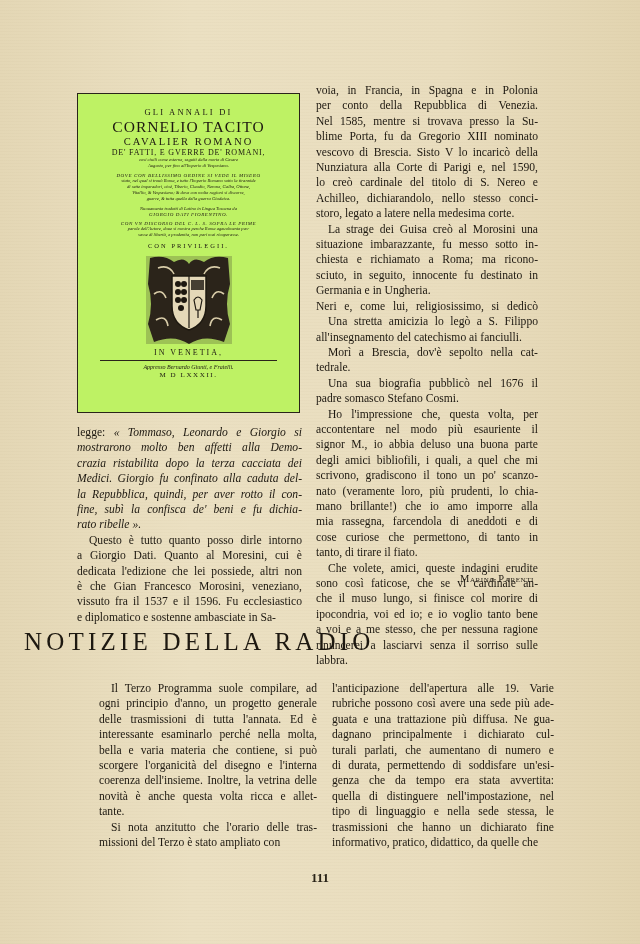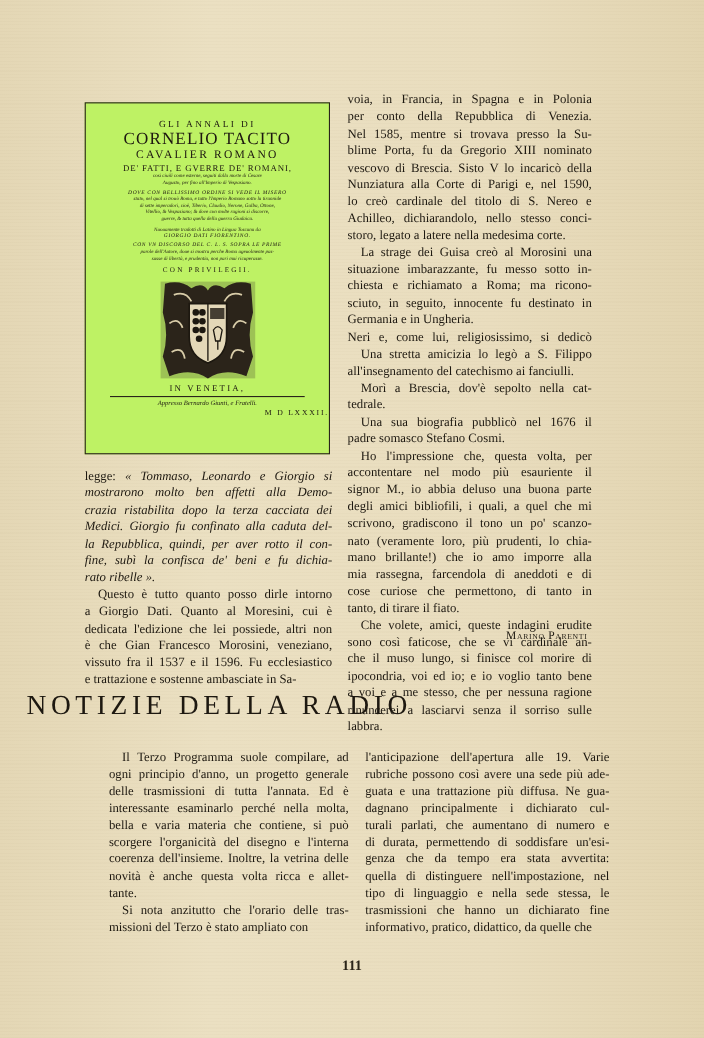--- a/index.html
+++ b/index.html
@@ -32,21 +32,21 @@
     .plate .caps-small { font-size: 5px; letter-spacing: 0.6px; font-style: italic; margin-top: 4px; }
     .plate .gap { height: 4px; }
     .plate .priv { font-size: 6.5px; letter-spacing: 2px; margin-top: 4px; }
     .plate .emblem {
       width: 90px; height: 92px; margin: 5px auto 0;
       position: relative;
     }
     .plate .venetia { font-size: 8px; letter-spacing: 2px; margin-top: 2px; }
     .plate .rule { height: 1px; background: #2a241a; margin: 3px 22px 3px; }
     .plate .publisher { font-size: 6px; font-style: italic; }
-    .plate .year { font-size: 7px; letter-spacing: 1.6px; margin-top: 1px; text-align: right; }
+    .plate .year { font-size: 7px; letter-spacing: 1.6px; margin-top: 1px; }
 
     
     .col {
       position: absolute;
       font-family: "Liberation Serif", serif;
       font-size: 11.6px; line-height: 15.4px;
       text-align: justify;
       color: #1d1810;
     }
     .col .quote { font-style: italic; }
@@ -132,21 +132,21 @@
         <span class="line">la Repubblica, quindi, per aver rotto il con-</span>
         <span class="line">fine, subì la confisca de' beni e fu dichia-</span>
         <span class="line last">rato ribelle ».</span>
       </div>
     <div id="colA-para" style="text-indent:0">
         <span class="line" style="padding-left: 12px;">Questo è tutto quanto posso dirle intorno</span>
         <span class="line">a Giorgio Dati. Quanto al Moresini, cui è</span>
         <span class="line">dedicata l'edizione che lei possiede, altri non</span>
         <span class="line">è che Gian Francesco Morosini, veneziano,</span>
         <span class="line">vissuto fra il 1537 e il 1596. Fu ecclesiastico</span>
-        <span class="line last">e trattazione e sostenne ambasciate in Sa-</span>
+        <span class="line last">e diplomatico e sostenne ambasciate in Sa-</span>
       </div>
   </div>
 
   <div class="col colB" id="colB">
       <div>
         <span class="line">voia, in Francia, in Spagna e in Polonia</span>
         <span class="line">per conto della Repubblica di Venezia.</span>
         <span class="line">Nel 1585, mentre si trovava presso la Su-</span>
         <span class="line">blime Porta, fu da Gregorio XIII nominato</span>
         <span class="line">vescovo di Brescia. Sisto V lo incaricò della</span>

